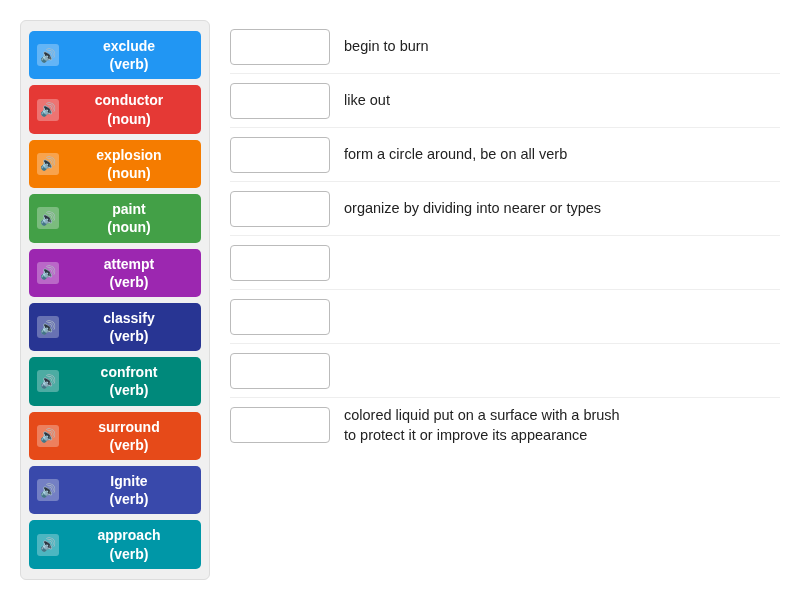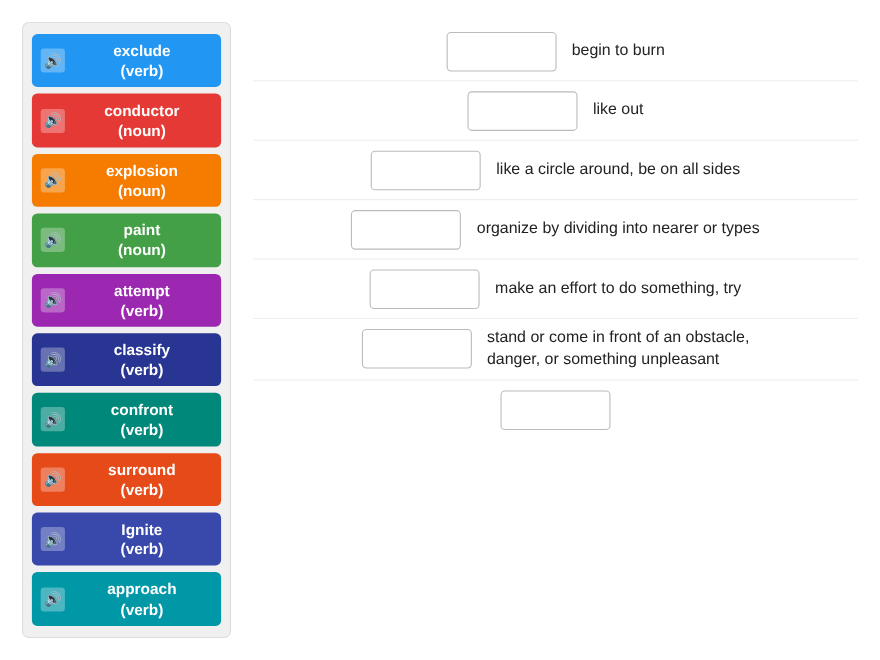--- a/index.html
+++ b/index.html
@@ -87,21 +87,20 @@
       flex: 1;
     }
 
     .match-row {
       display: flex;
       align-items: center;
       padding: 7px 0;
       border-bottom: 1px solid #eee;
       gap: 14px;
       min-height: 54px;
-      justify-content: center;
     }
 
     .match-row:last-child {
       border-bottom: none;
     }
 
     .answer-box {
       width: 100px;
       min-width: 100px;
       height: 36px;
@@ -169,32 +168,34 @@
   <div class="match-row">
         <div class="answer-box"></div>
         <span class="definition-text">begin to burn</span>
       </div>
       <div class="match-row">
         <div class="answer-box"></div>
         <span class="definition-text">like out</span>
       </div>
       <div class="match-row">
         <div class="answer-box"></div>
-        <span class="definition-text">like a circle around, be on all sides</span>
+        <span class="definition-text">form a circle around, be on all verb</span>
       </div>
       <div class="match-row">
         <div class="answer-box"></div>
         <span class="definition-text">organize by dividing into nearer or types</span>
       </div>
       <div class="match-row">
         <div class="answer-box"></div>
-        <span class="definition-text">make an effort to do something, try</span>
-      </div>
-      <div class="match-row">
-        <div class="answer-box"></div>
-        <span class="definition-text">stand or come in front of an obstacle,<br>danger, or something unpleasant</span>
-      </div>
-      <div class="match-row">
-        <div class="answer-box"></div>
+      </div>
+      <div class="match-row">
+        <div class="answer-box"></div>
+      </div>
+      <div class="match-row">
+        <div class="answer-box"></div>
+      </div>
+      <div class="match-row">
+        <div class="answer-box"></div>
+        <span class="definition-text">colored liquid put on a surface with a brush<br>to protect it or improve its appearance</span>
       </div>
     </div>
 
 </div>
 
 </body></html>

